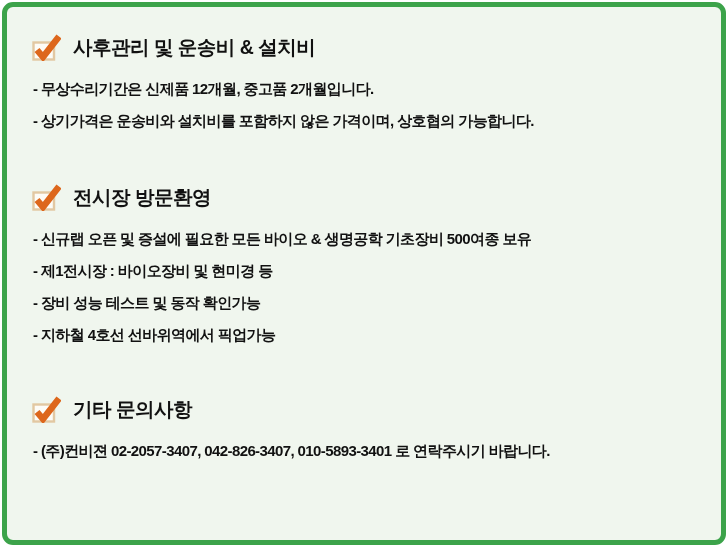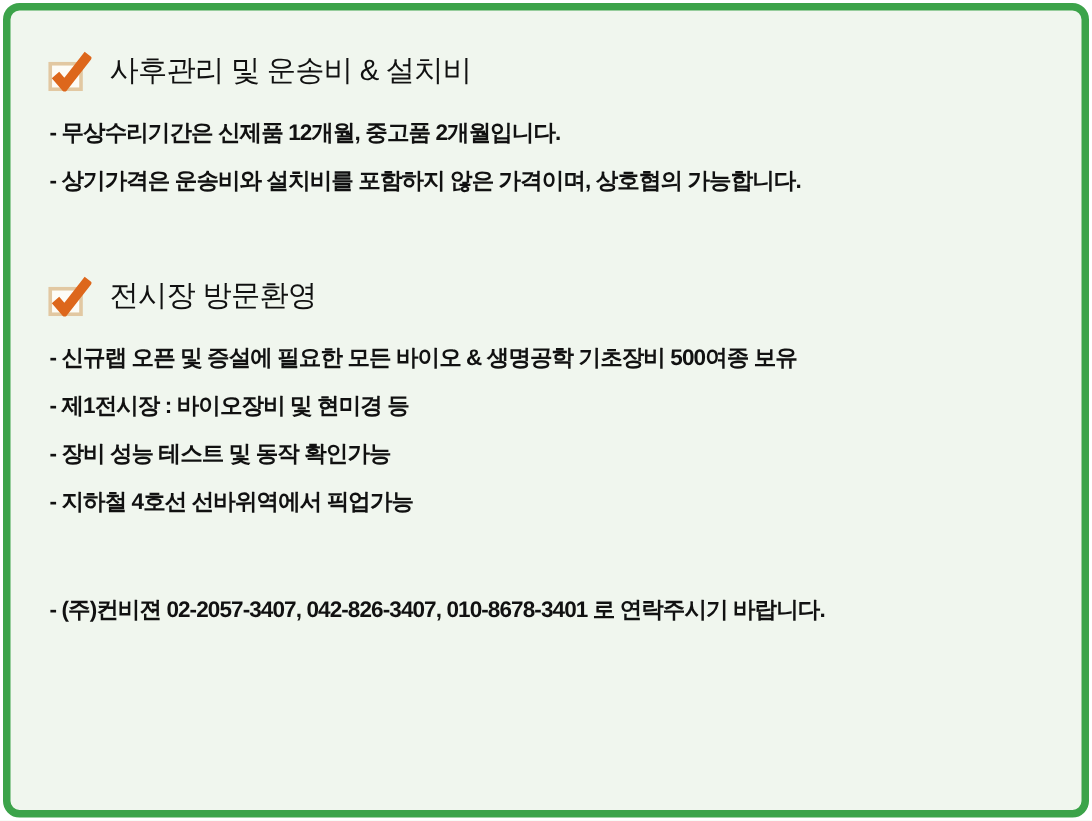--- a/index.html
+++ b/index.html
@@ -41,21 +41,21 @@
   }
   .chk path {
     fill: none;
     stroke: var(--check-orange, #dd671c);
     stroke-width: 6.5;
     stroke-linecap: butt;
     stroke-linejoin: miter;
   }
   .title {
     font-size: 19.5px;
-    font-weight: 400;
+    font-weight: 700;
     letter-spacing: -0.5px;
     line-height: 27px;
   }
   .items { list-style: none; }
   .item {
     font-size: 15px;
     font-weight: 700;
     letter-spacing: -0.6px;
     line-height: 32px;
     padding-left: 2px;
@@ -96,19 +96,28 @@
       </div>
       <ul class="items">
         <li class="item">- 신규랩 오픈 및 증설에 필요한 모든 바이오 &amp; 생명공학 기초장비 500여종 보유</li>
         <li class="item">- 제1전시장 : 바이오장비 및 현미경 등</li>
         <li class="item">- 장비 성능 테스트 및 동작 확인가능</li>
         <li class="item">- 지하철 4호선 선바위역에서 픽업가능</li>
       </ul>
     </section>
 
     <section class="sec-3">
+      <div class="heading">
+        <span class="chk">
+          <svg width="30" height="28" viewBox="0 0 30 28" aria-hidden="true">
+            <rect x="2.5" y="9.5" width="20.5" height="17"></rect>
+            <path d="M6 17 L12 24 L28 3.5"></path>
+          </svg>
+        </span>
+        <h2 class="title">기타 문의사항</h2>
+      </div>
       <ul class="items">
-        <li class="item">- (주)컨비젼 02-2057-3407, 042-826-3407, 010-8678-3401 로 연락주시기 바랍니다.</li>
+        <li class="item">- (주)컨비젼 02-2057-3407, 042-826-3407, 010-5893-3401 로 연락주시기 바랍니다.</li>
       </ul>
     </section>
 
   </div>
 </div>
 
 </body></html>

